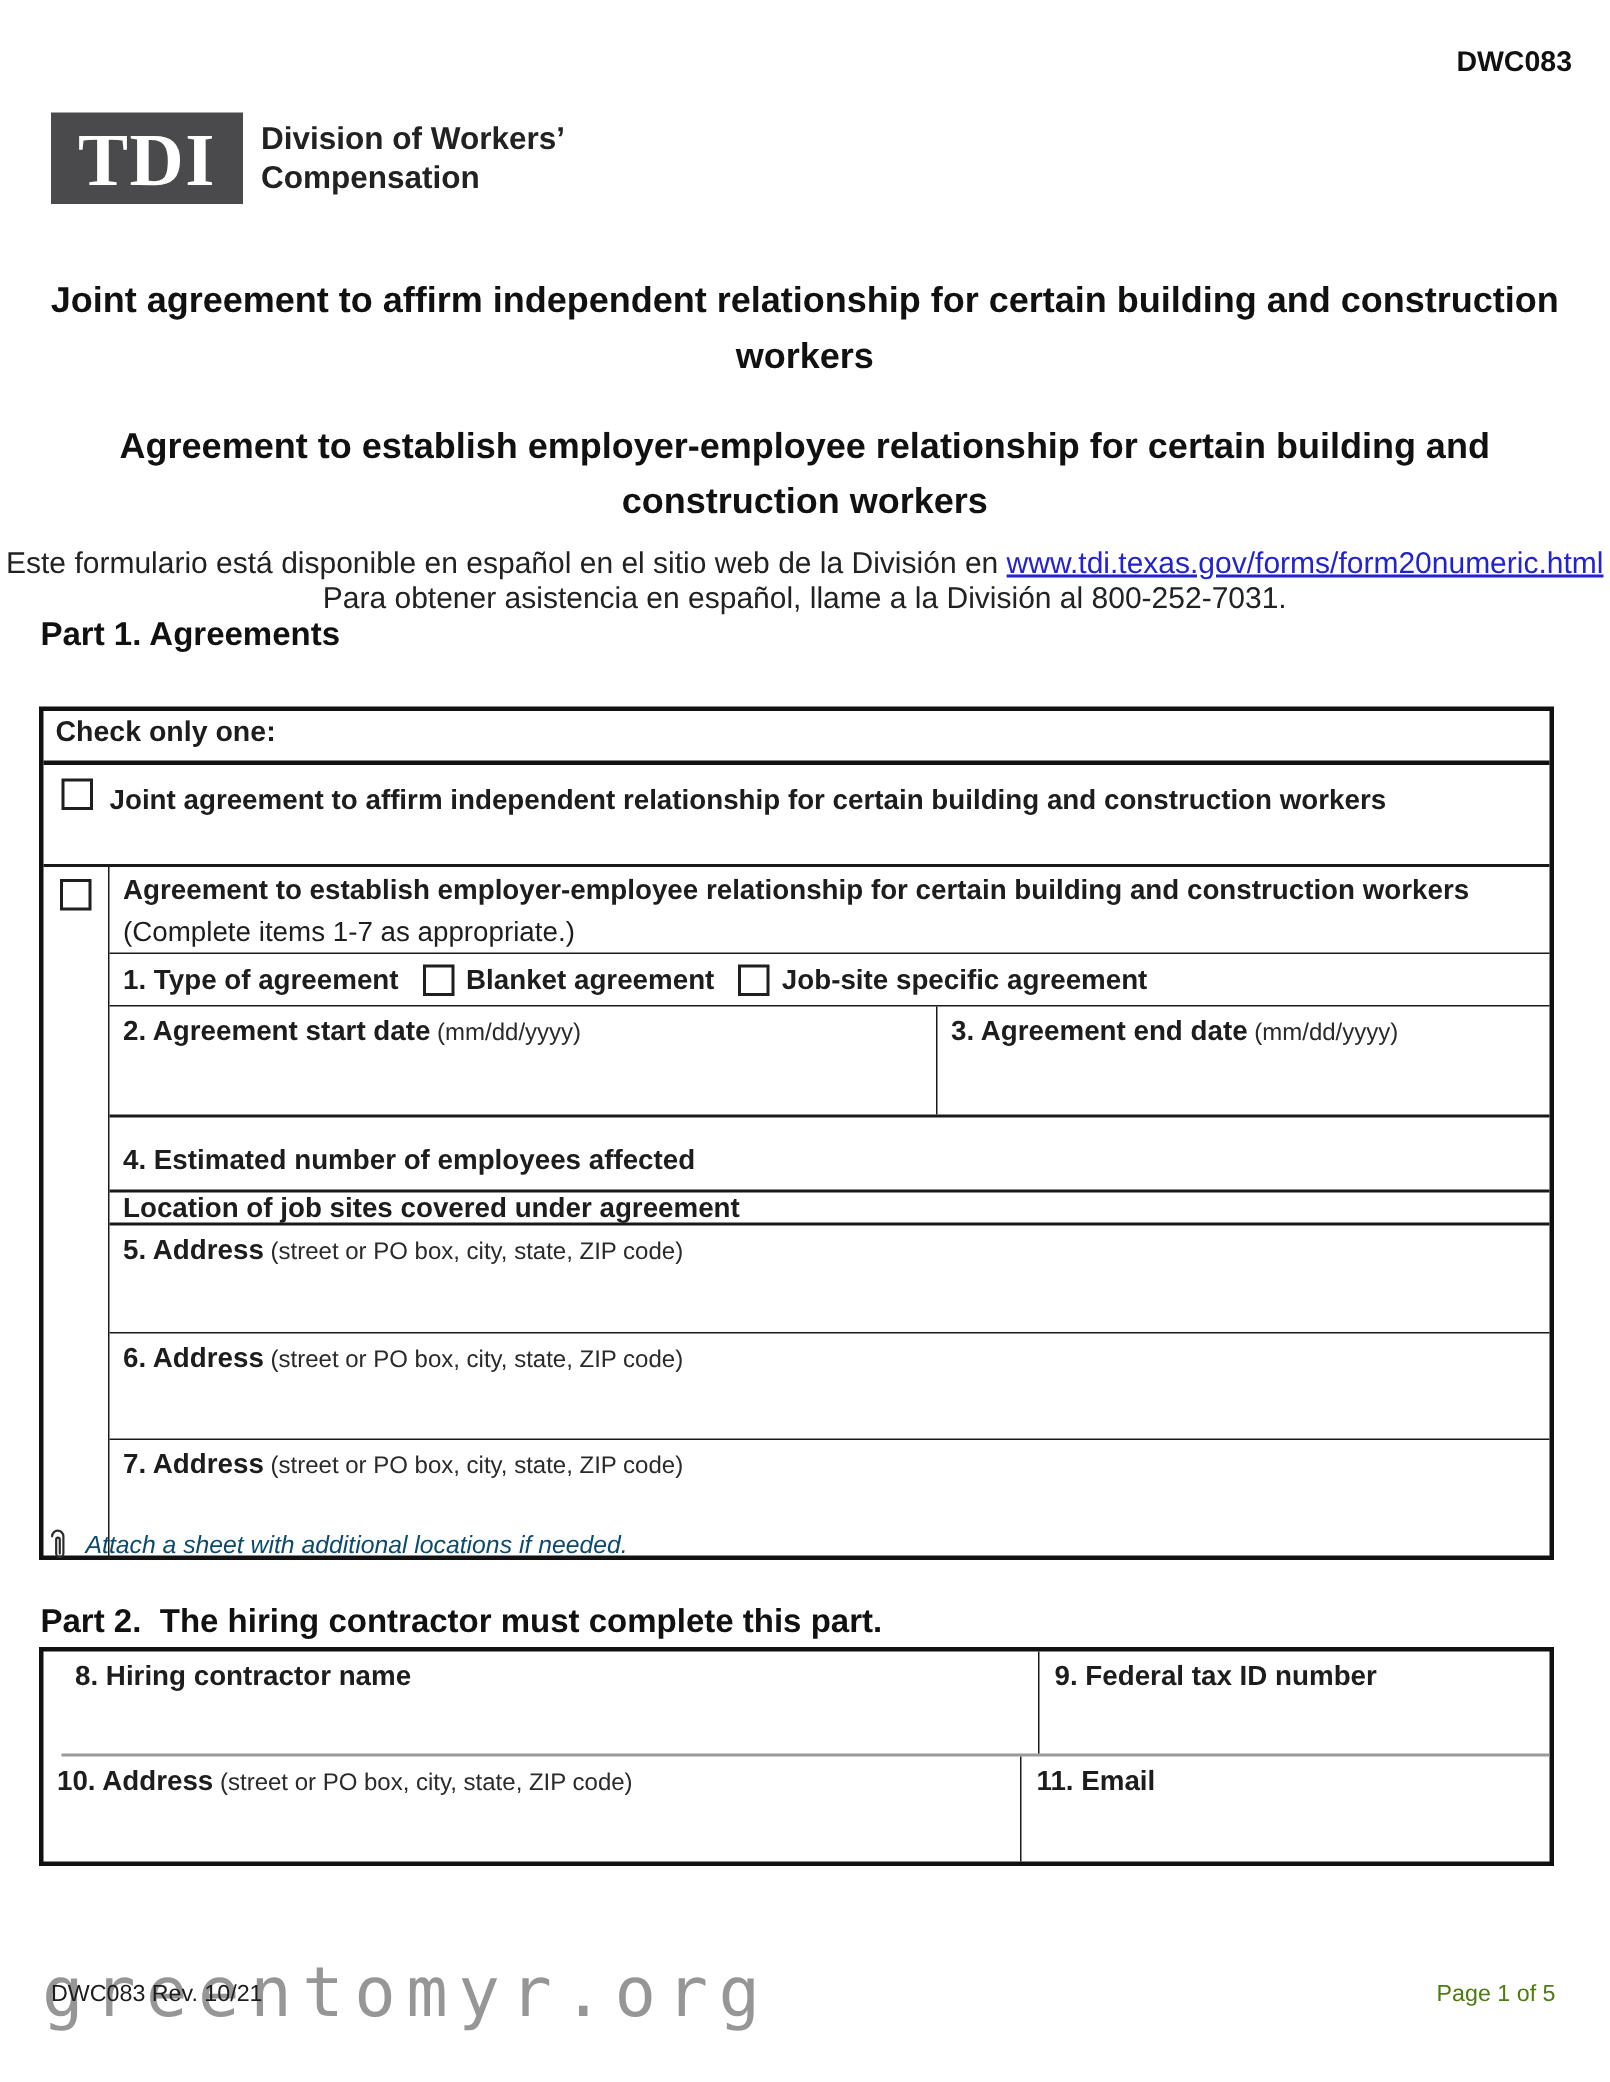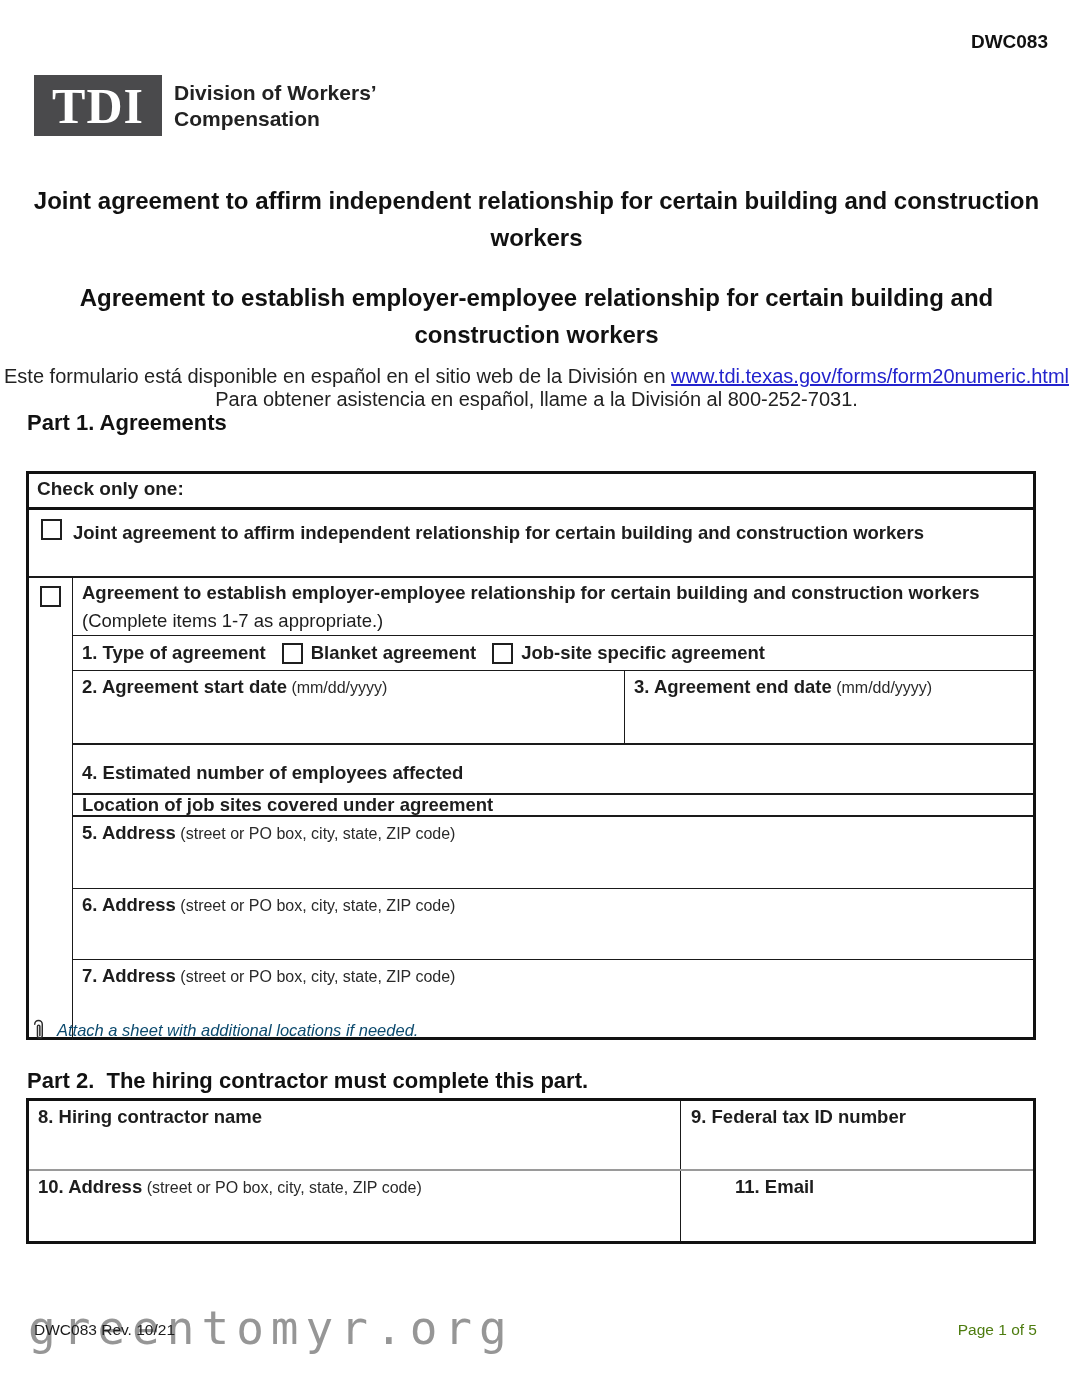--- a/index.html
+++ b/index.html
@@ -127,22 +127,22 @@
   
   .attach-note {
     position: absolute; top: 1019px; left: 30px;
     display: flex; align-items: center;
     font-size: 16.5px; color: #0c4a6e; font-style: italic;
   }
   .attach-note .clip { margin-right: 10px; display: inline-flex; }
 
   
   .p2-row { display: flex; }
-  .p2-row-1 { height: 70px; border-bottom: 2px solid #9a9a9a; }
-  .p2-row-2 { height: 70px; gap: 44px; }
+  .p2-row-1 { height: 70px; border-bottom: 2px solid #9a9a9a; margin-left: 12px; }
+  .p2-row-2 { height: 70px; }
   .p2-cell-l { width: 652px; flex: 0 0 652px; border-right: 1.5px solid #1a1a1a; padding: 5px 8px 0 9px; }
   .p2-cell-r { flex: 1 1 auto; padding: 5px 8px 0 10px; }
 
   
   .watermark {
     position: absolute; left: 28px; top: 1301px;
     font-family: "DejaVu Sans Mono", monospace;
     font-size: 46px; color: #7d7d7d; opacity: 0.8;
     letter-spacing: 7px; z-index: 1; white-space: nowrap;
   }

